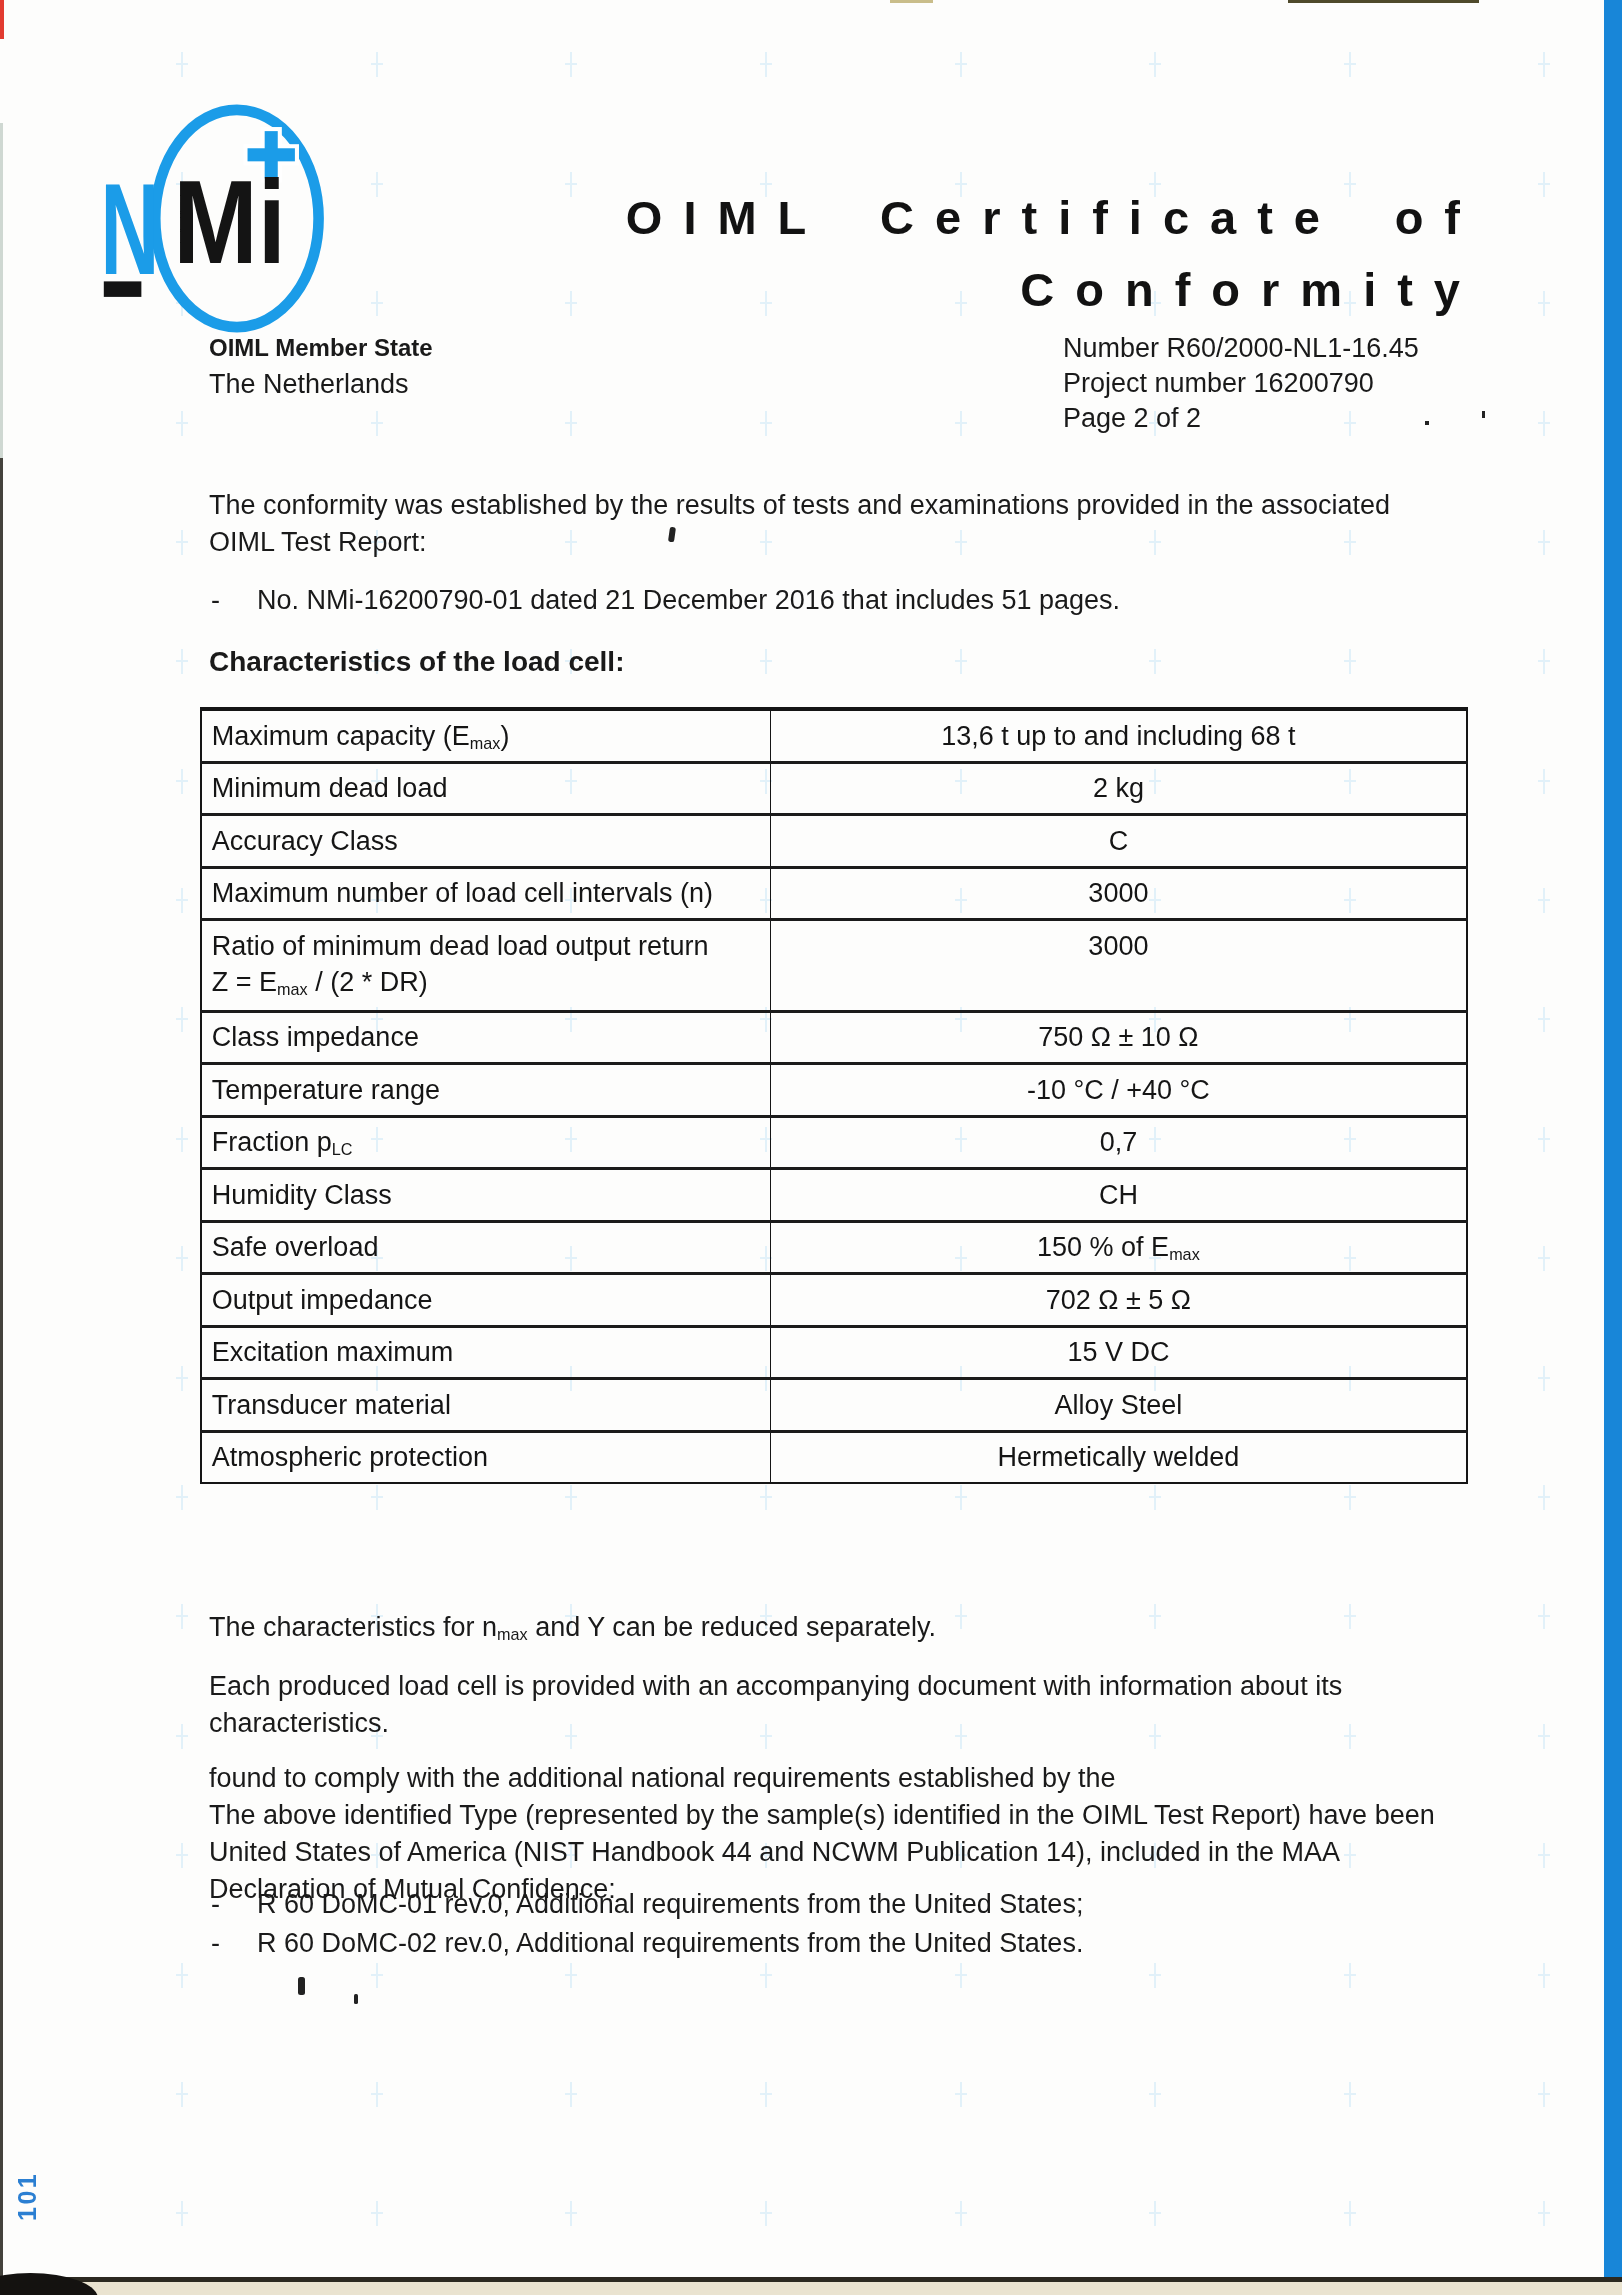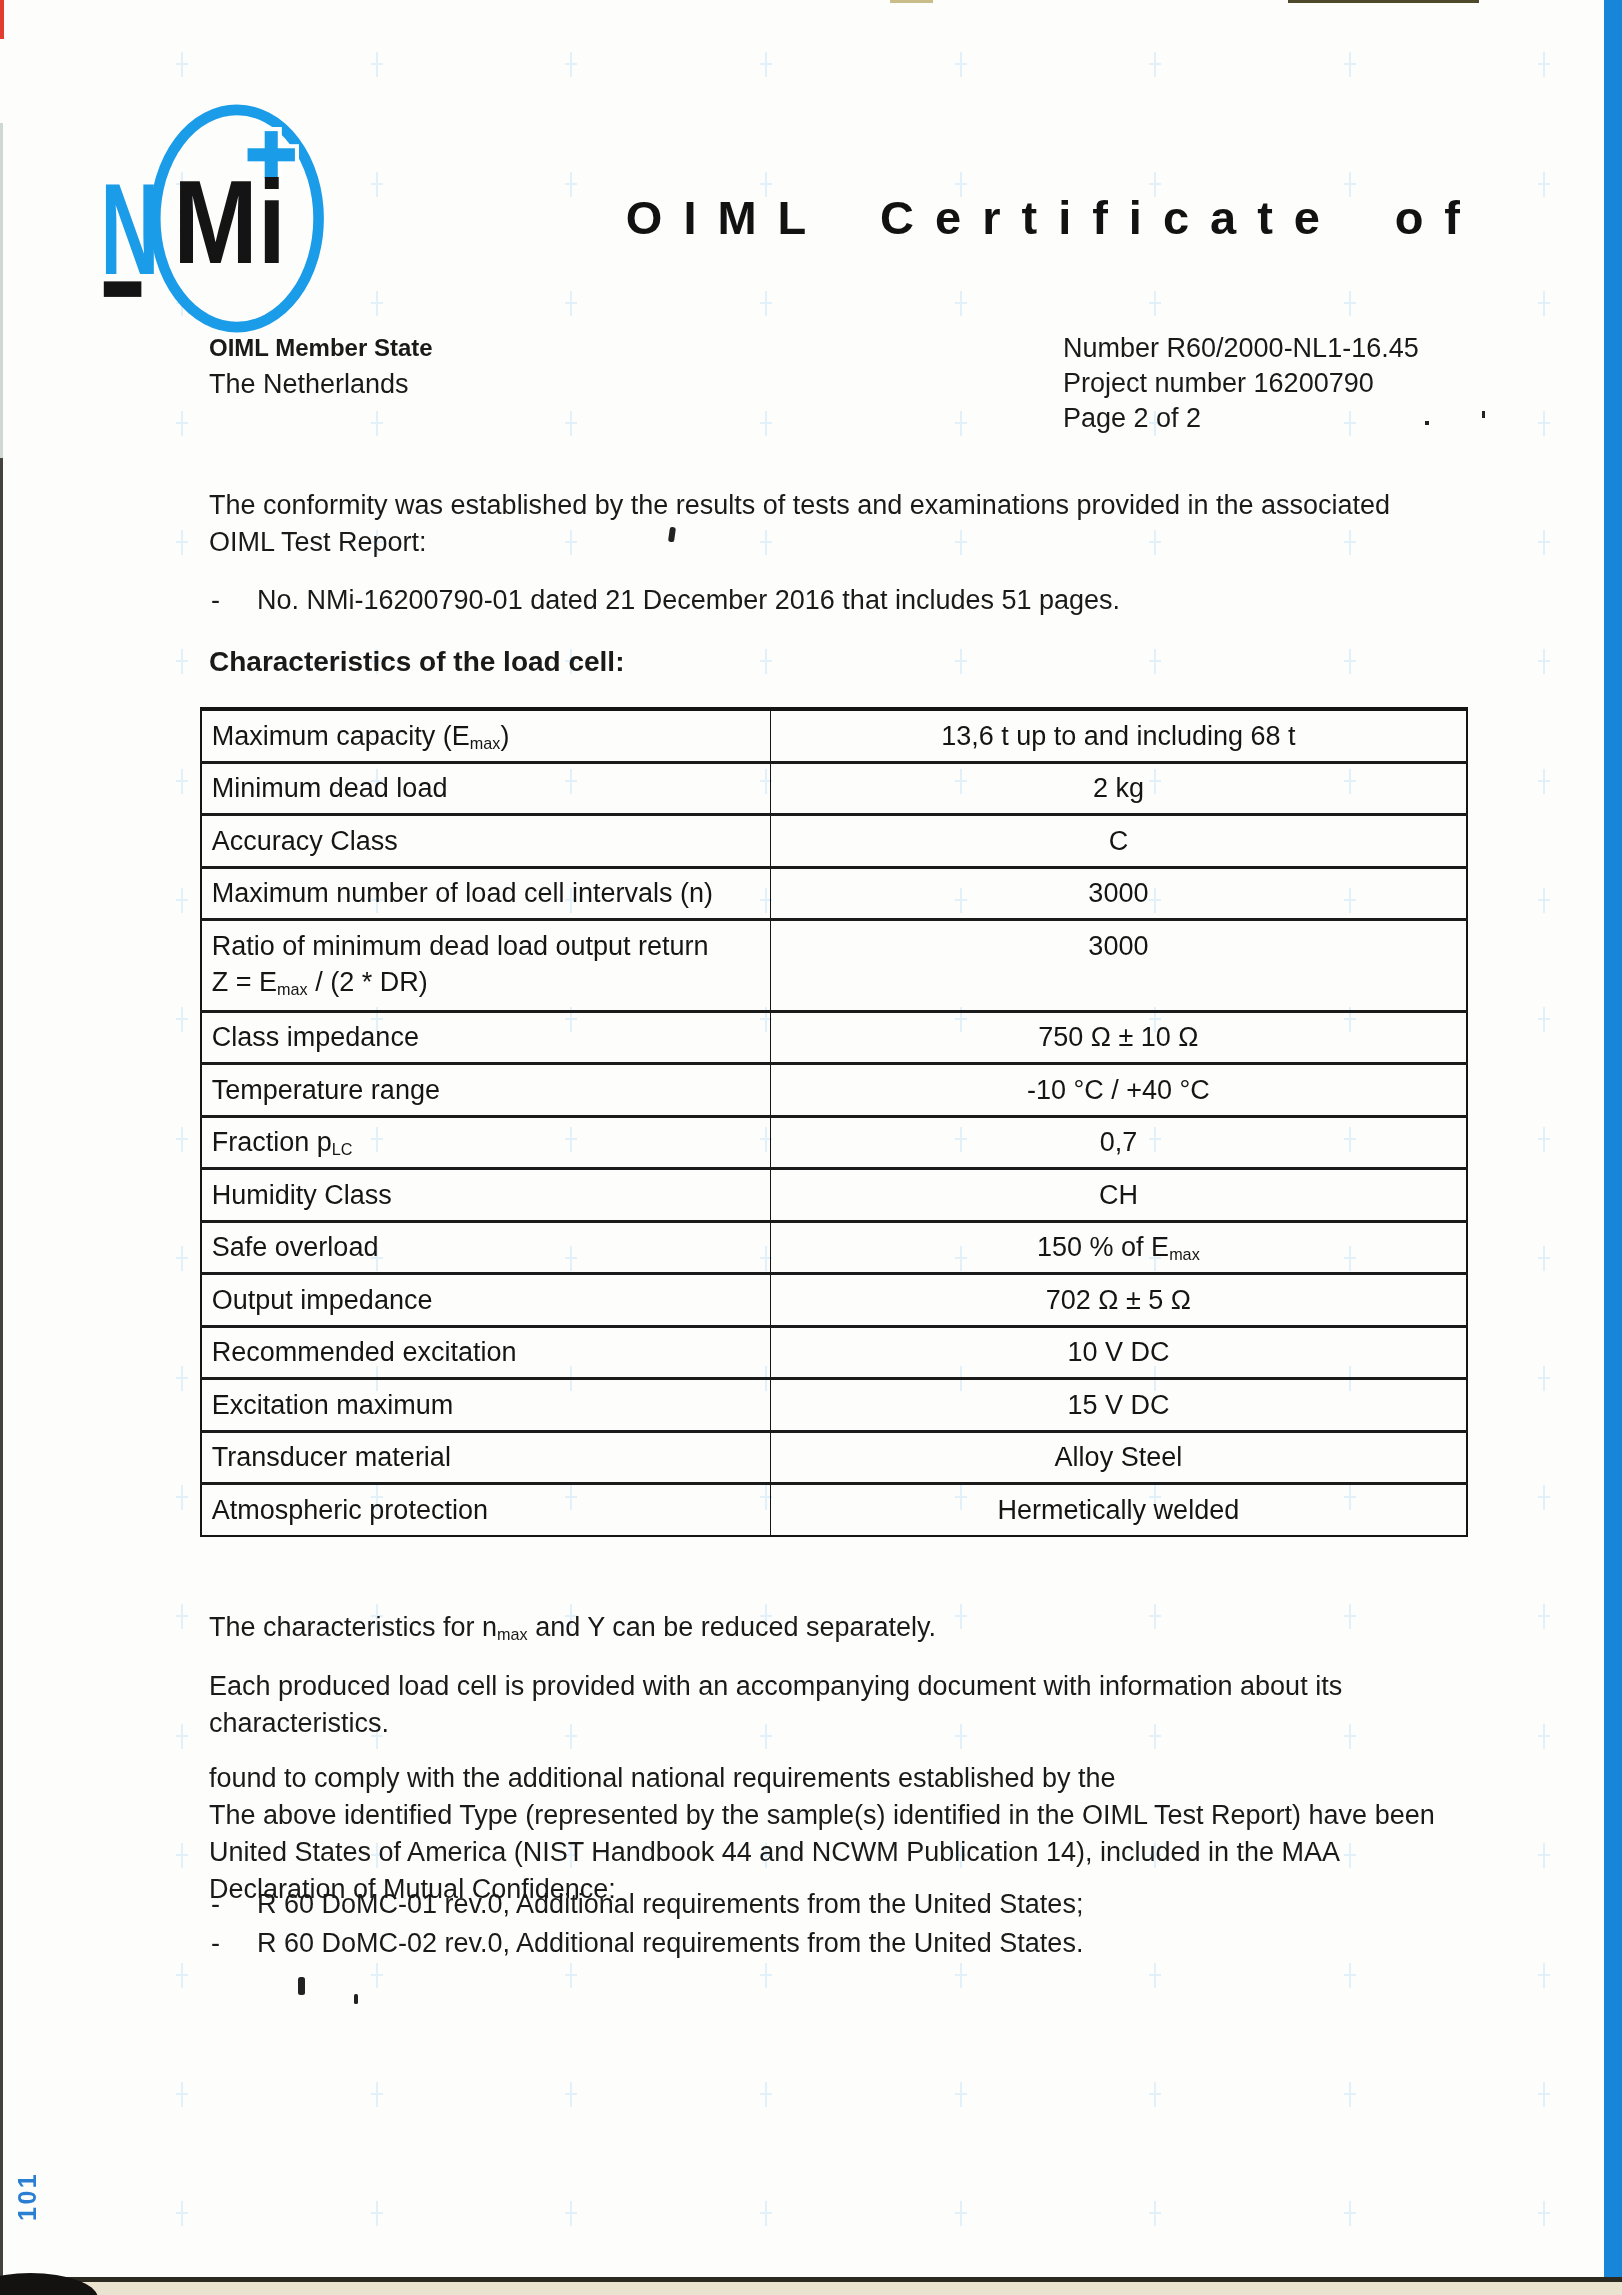--- a/index.html
+++ b/index.html
@@ -243,20 +243,21 @@
         <rect x="188" y="64" width="58" height="16" fill="#1b9ce8"></rect>
       </g>
       <text x="8" y="218" font-family="Liberation Sans, sans-serif" font-weight="bold" font-size="160" textLength="72" lengthAdjust="spacingAndGlyphs" fill="#1b9ce8" id="logo-n">N</text>
       <rect x="12" y="227" width="46" height="19" fill="#141414"></rect>
       <text x="97" y="205" font-family="Liberation Sans, sans-serif" font-weight="bold" font-size="145" textLength="138" lengthAdjust="spacingAndGlyphs" fill="#141414" id="logo-mi">Mi</text>
     </svg>
   </div>
 
   <div class="layer title-block">
     <div>OIML Certificate of</div>
+    <div>Conformity</div>
   </div>
 
   <div class="layer member-block">
     <div class="b1">OIML Member State</div>
     <div>The Netherlands</div>
   </div>
 
   <div class="layer number-block">
     <div>Number R60/2000-NL1-16.45</div>
     <div>Project number 16200790</div>
@@ -313,24 +314,20 @@
           <td class="c1"><span>Humidity Class</span></td>
           <td class="c2"><span>CH</span></td>
         </tr>
         <tr>
           <td class="c1"><span>Safe overload</span></td>
           <td class="c2"><span>150 % of E</span><sub>max</sub></td>
         </tr>
         <tr>
           <td class="c1"><span>Output impedance</span></td>
           <td class="c2"><span>702 Ω ± 5 Ω</span></td>
-        </tr>
-        <tr>
-          <td class="c1"><span>Recommended excitation</span></td>
-          <td class="c2"><span>10 V DC</span></td>
         </tr>
         <tr>
           <td class="c1"><span>Excitation maximum</span></td>
           <td class="c2"><span>15 V DC</span></td>
         </tr>
         <tr>
           <td class="c1"><span>Transducer material</span></td>
           <td class="c2"><span>Alloy Steel</span></td>
         </tr>
         <tr>

